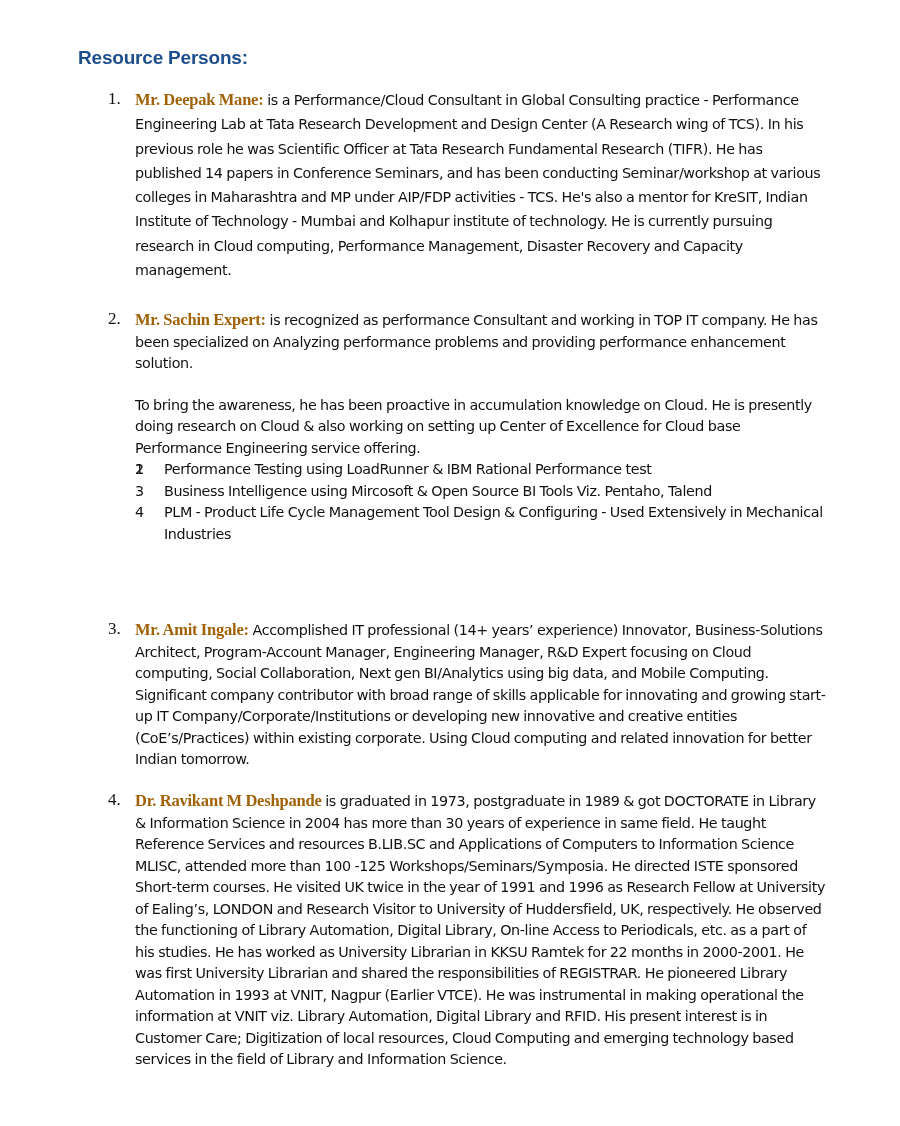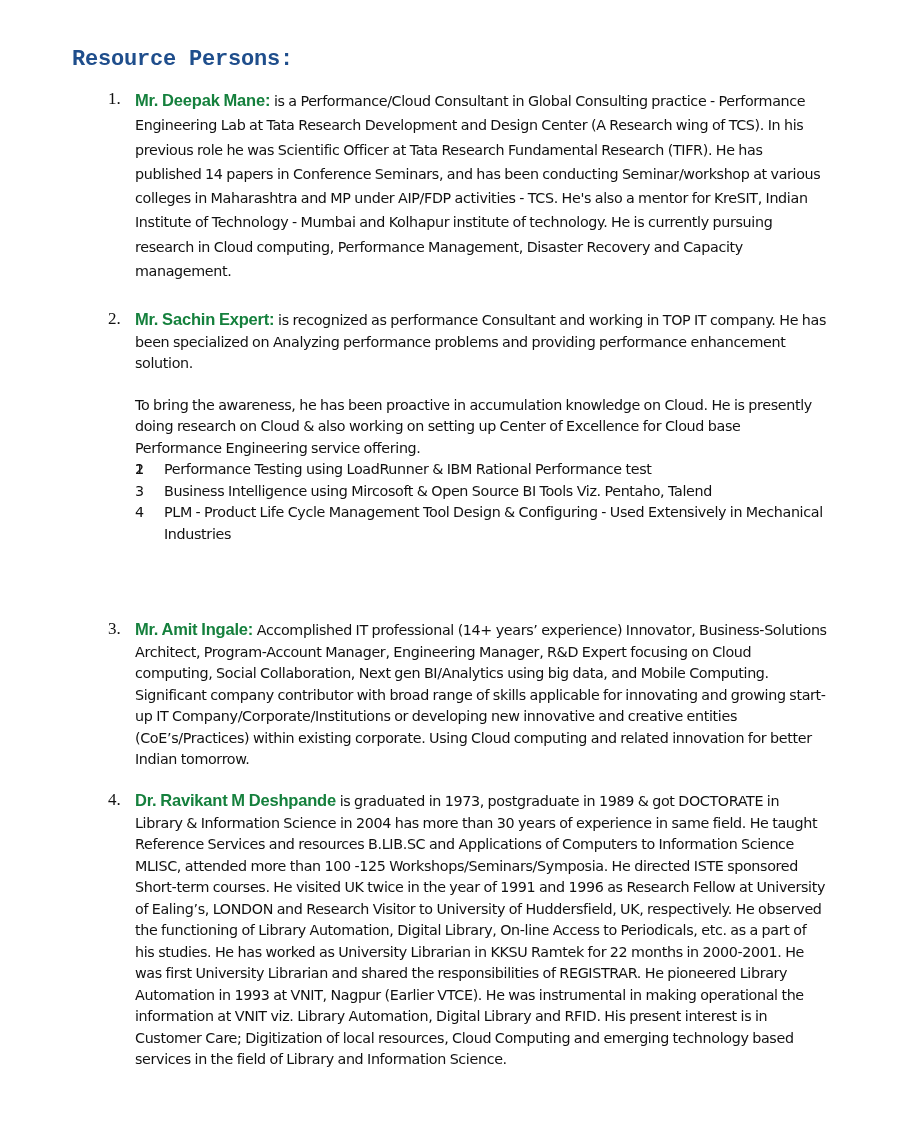--- a/index.html
+++ b/index.html
@@ -2,41 +2,41 @@
 <html><head>
 <meta charset="utf-8">
 <style>
   html, body { margin: 0; padding: 0; background: #ffffff; }
   body { width: 900px; height: 1126px; position: relative; overflow: hidden; }
   .page {
     position: absolute; left: 0; top: 0; width: 900px; height: 1126px;
     font-family: "Liberation Sans", sans-serif; color: #111111;
   }
   .heading {
-    position: absolute; left: 72px; top: 47px;
-    font-family: Liberation Mono, monospace; font-weight: bold;
-    font-size: 22px; color: #1f4e8c; letter-spacing: -0.2px;
+    position: absolute; left: 78px; top: 47px;
+    font-family: Liberation Sans, sans-serif; font-weight: bold;
+    font-size: 19px; color: #1f4e8c; letter-spacing: -0.2px;
   }
   .person {
     position: absolute; left: 108px; width: 720px;
   }
   .num {
     position: absolute; left: 0; top: 0;
     font-family: "Liberation Serif", serif; font-size: 17px; color: #111;
   }
   .body {
     margin-left: 27px;
     font-family: "DejaVu Sans", sans-serif; font-size: 14.3px;
     line-height: 24.3px; color: #111; letter-spacing: -0.35px;
     word-spacing: -0.5px;
   }
   .body.tight { line-height: 21.5px; }
   .name {
-    font-family: Liberation Sans, sans-serif; font-weight: bold;
-    font-size: 16.5px; color: #15803d; letter-spacing: -0.2px;
+    font-family: Liberation Serif, serif; font-weight: bold;
+    font-size: 16.5px; color: #a16207; letter-spacing: -0.2px;
   }
   .para { margin-top: 20px; }
   .skills { margin: 0; padding: 0; list-style: none; }
   .skills li { position: relative; padding-left: 29px; line-height: 21.5px; }
   .skills .snum { position: absolute; left: 0; top: 0; }
 </style>
 </head>
 <body>
 
 <div class="page">

